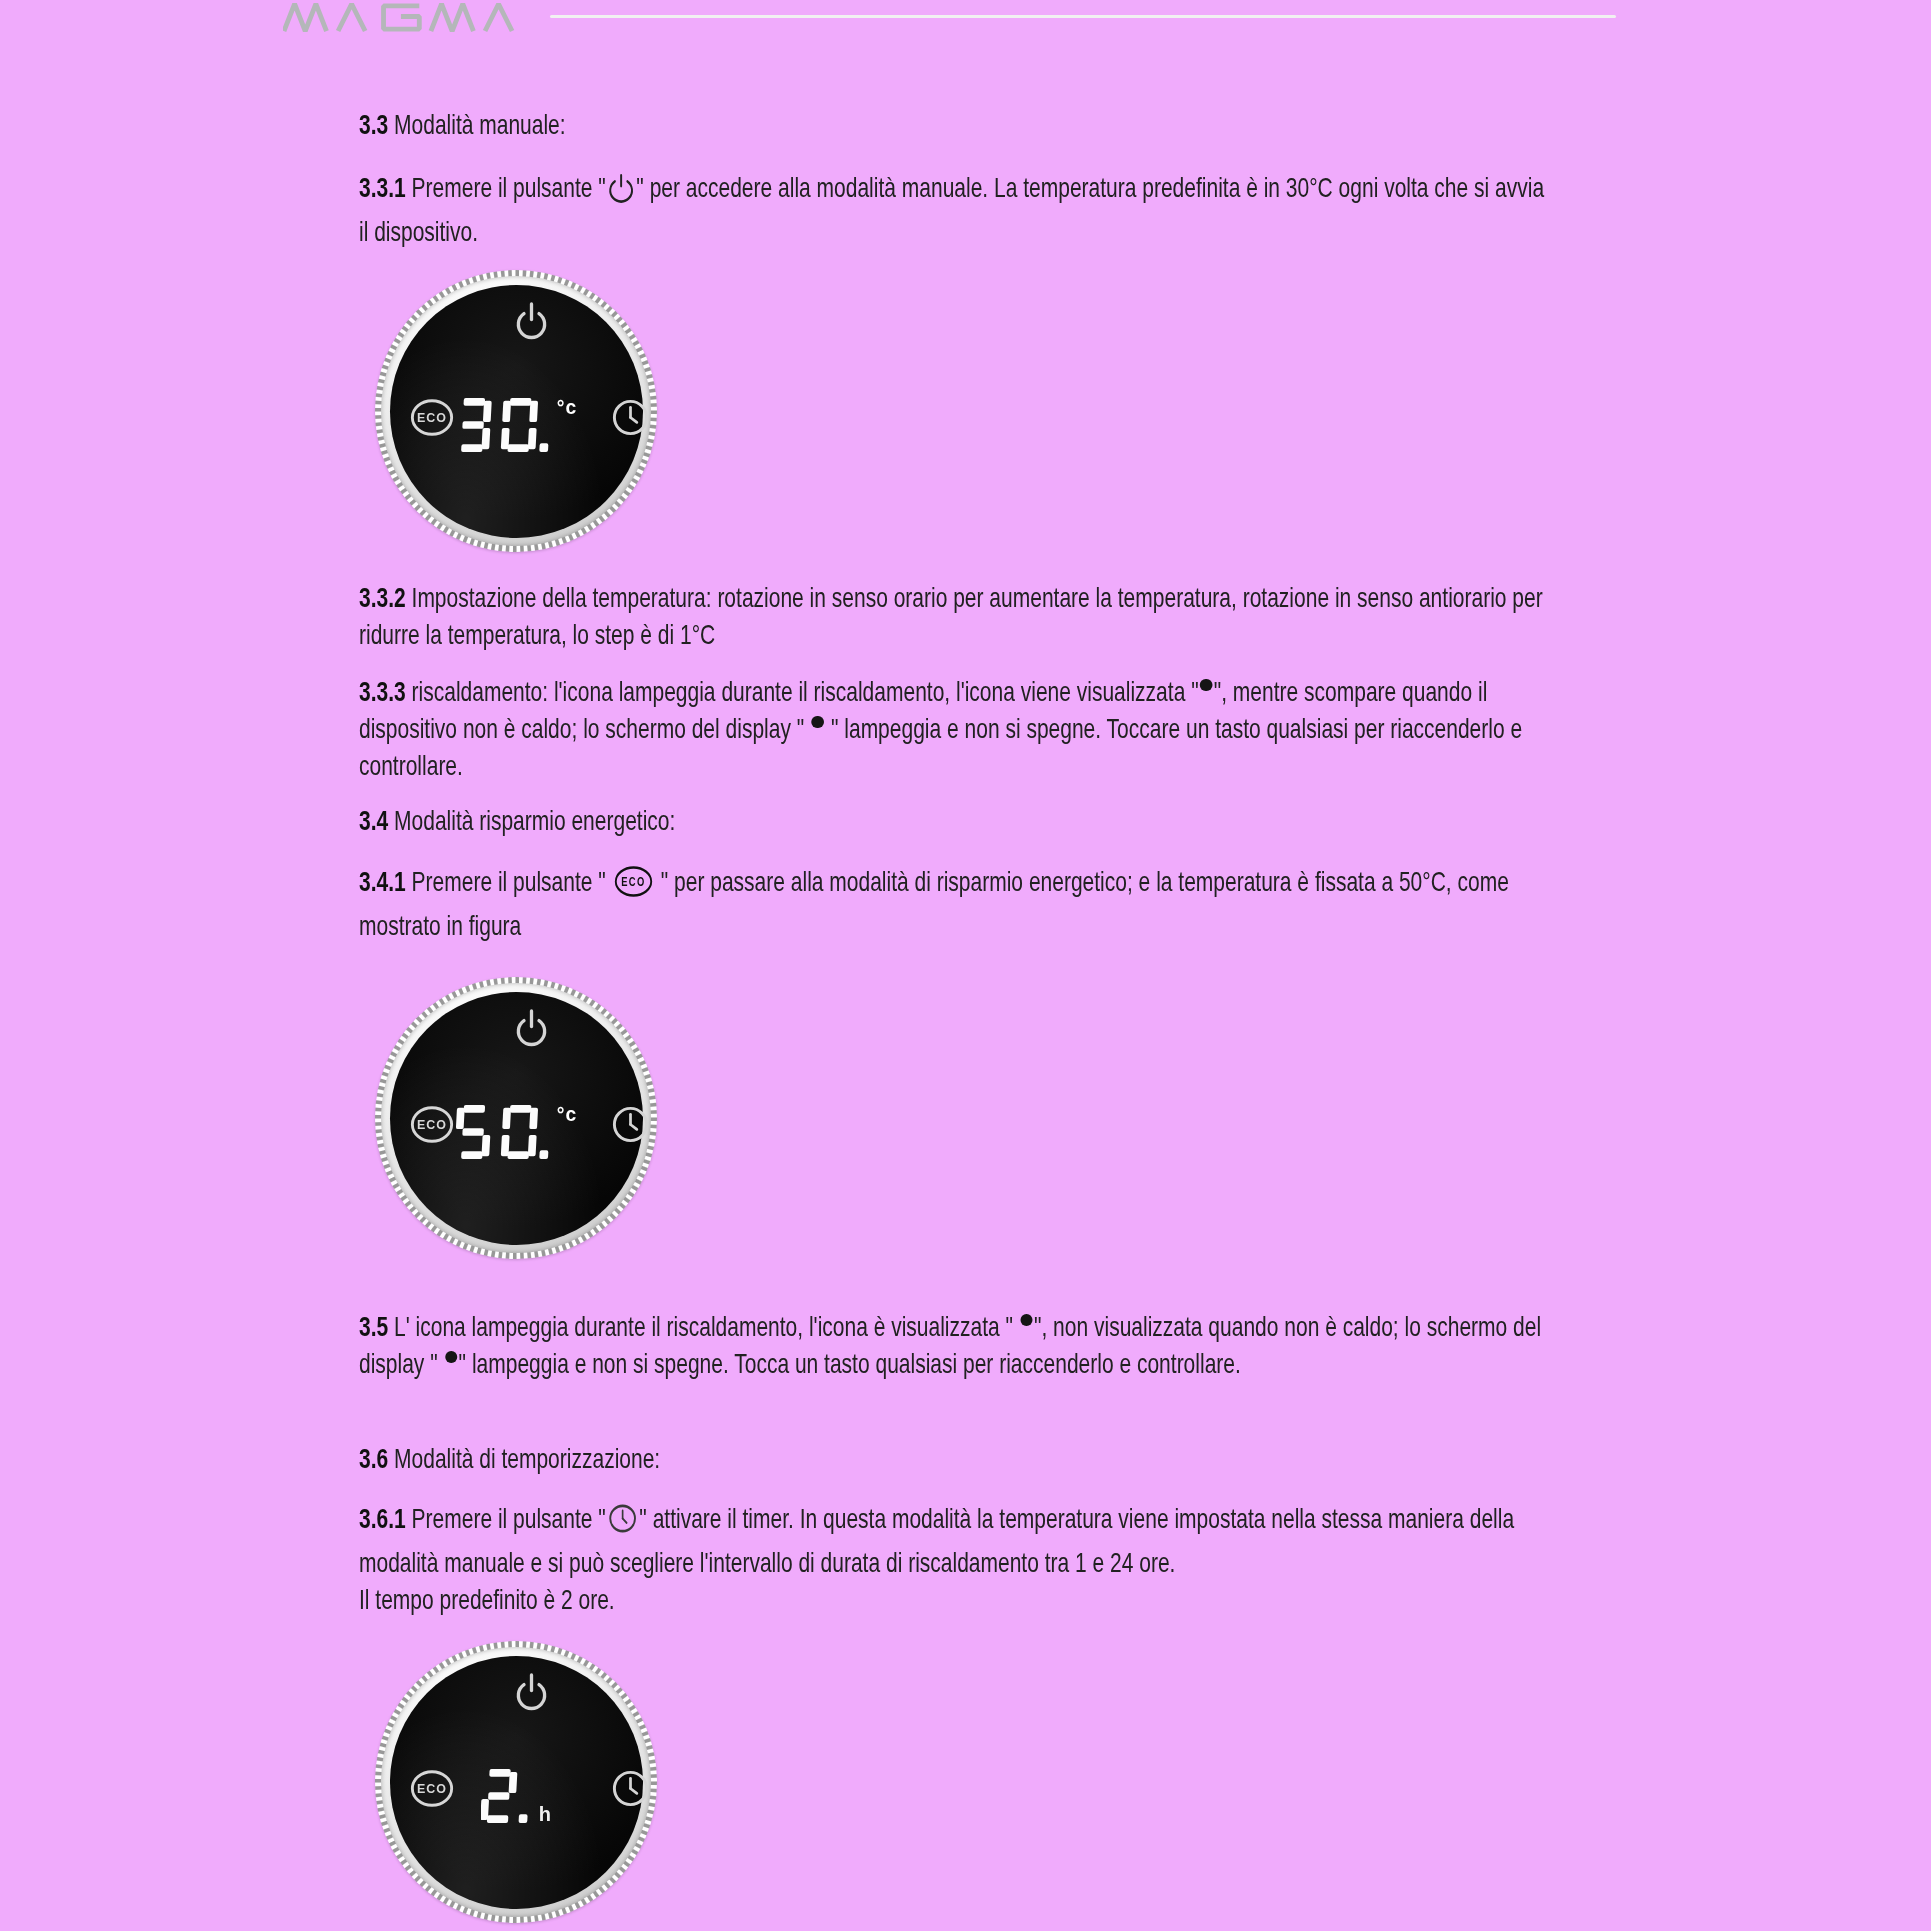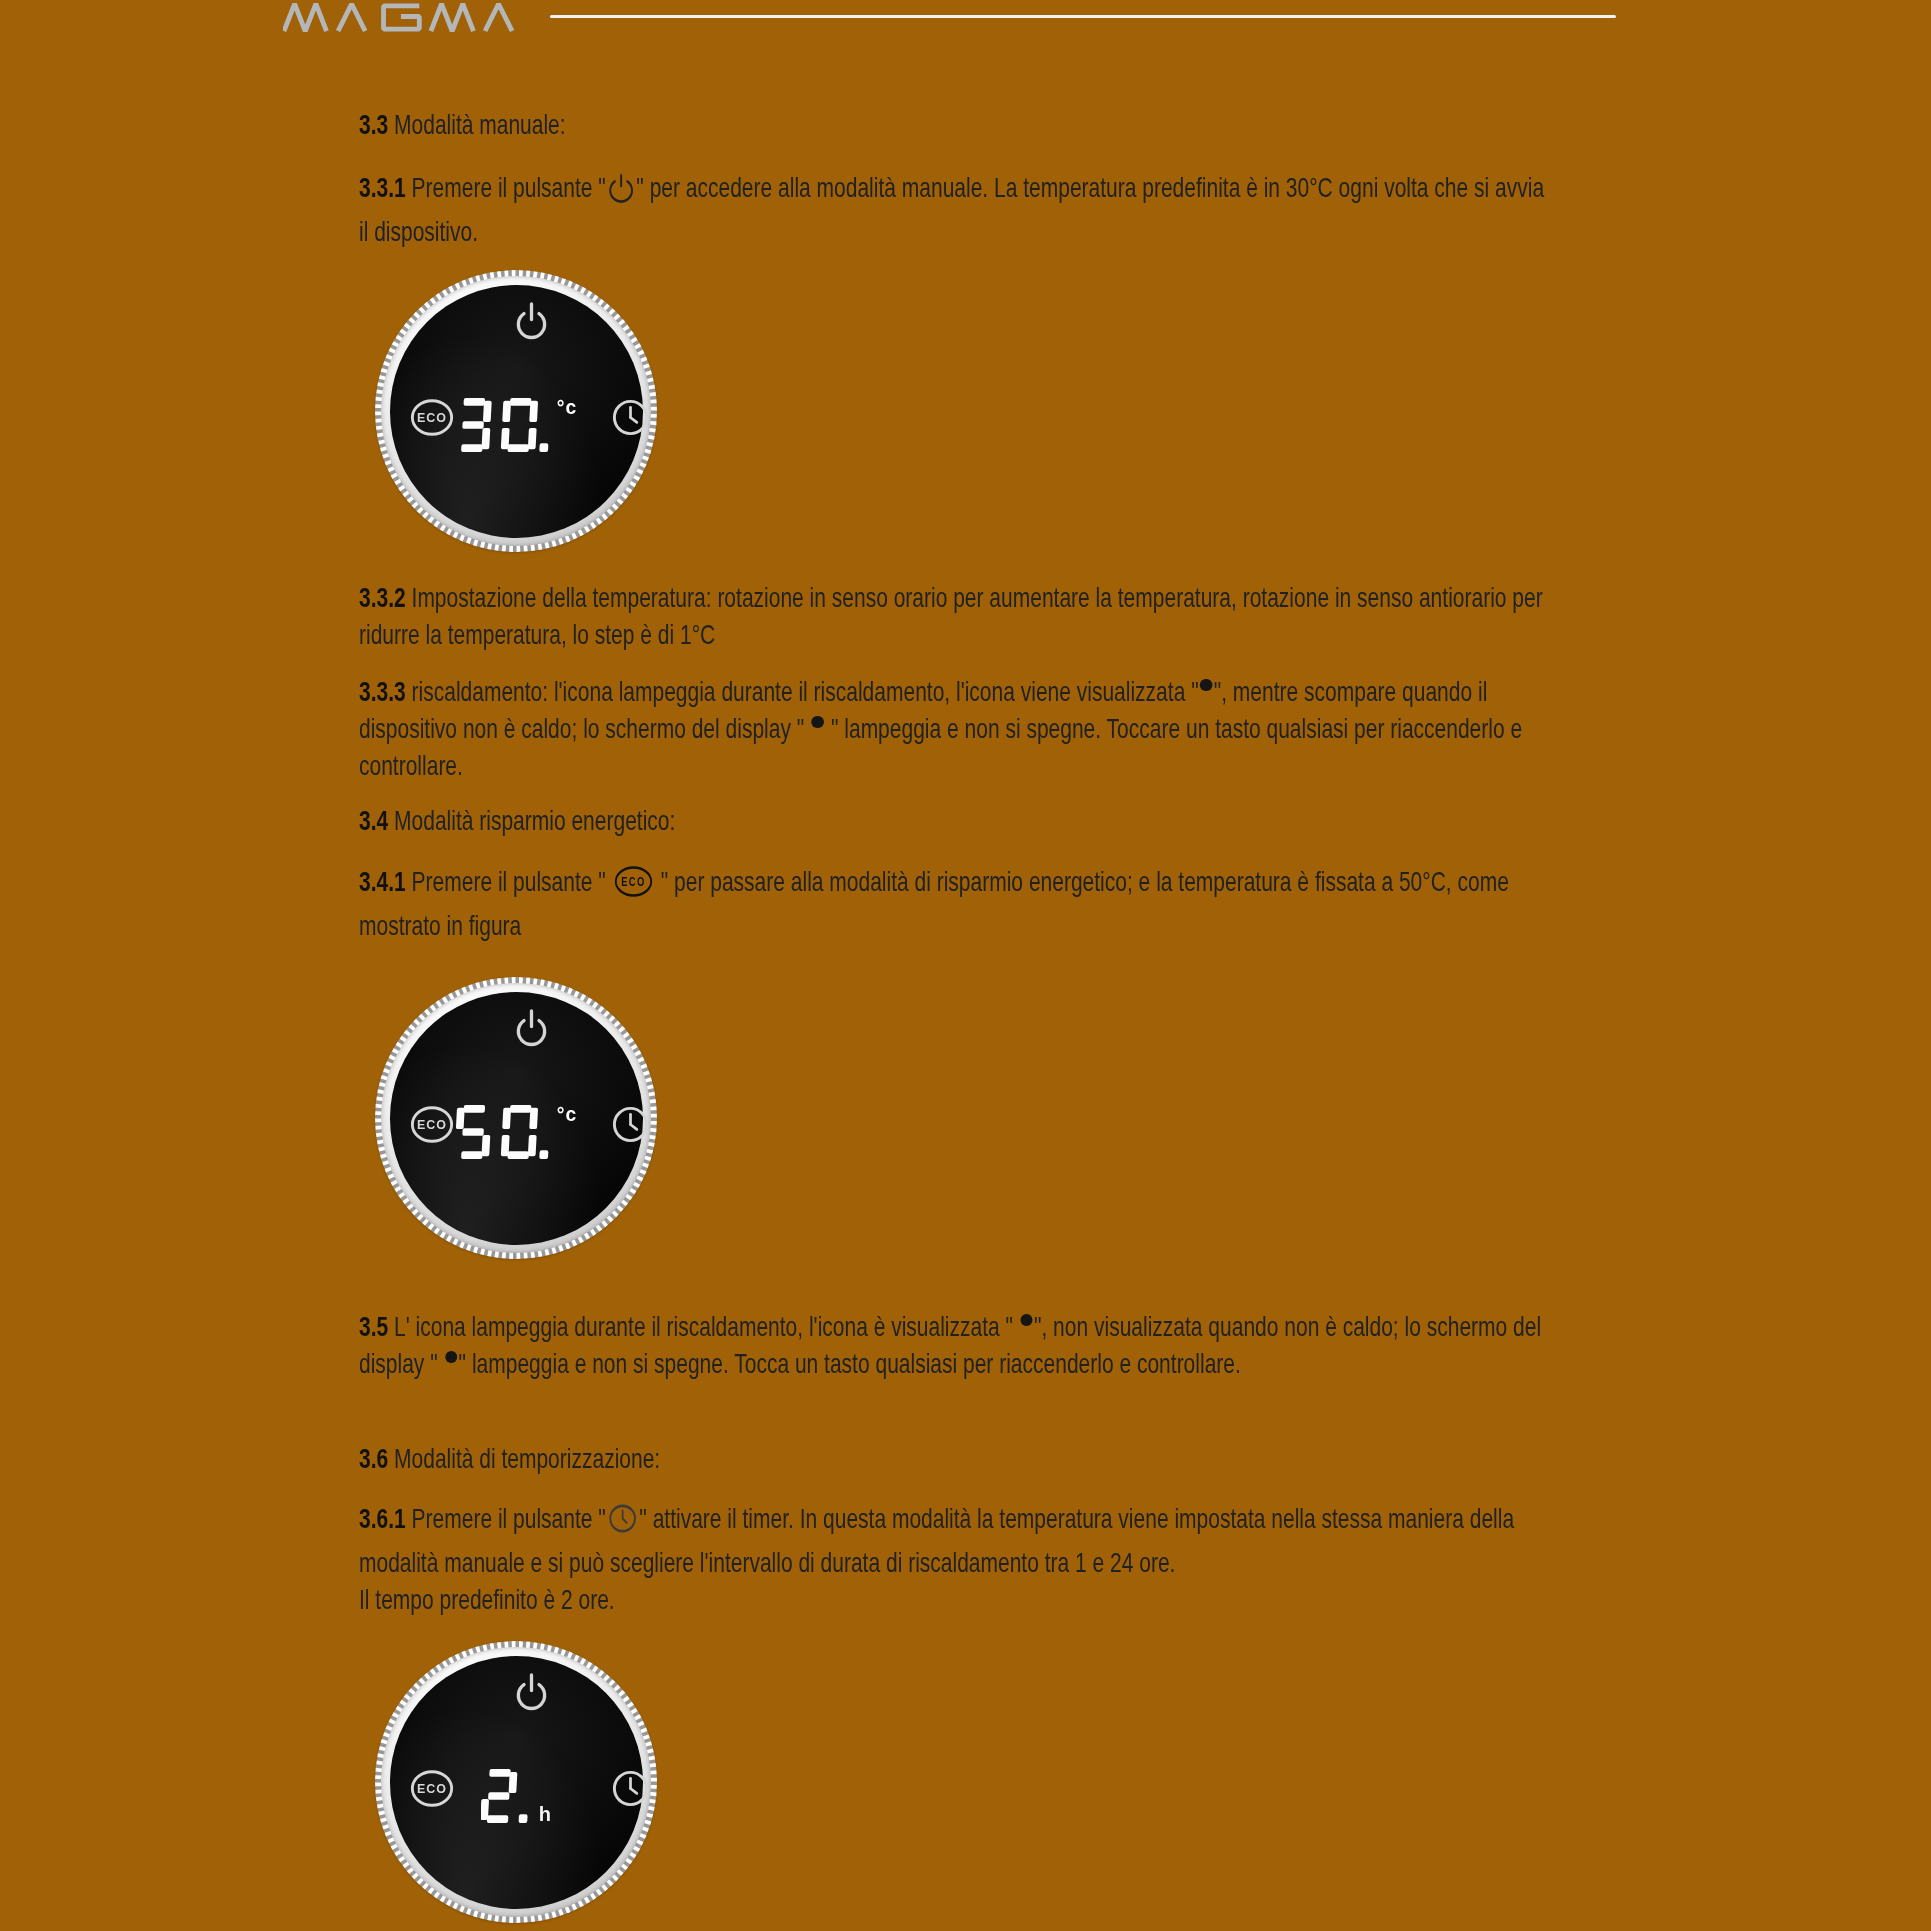--- a/index.html
+++ b/index.html
@@ -1,16 +1,16 @@
 <!DOCTYPE html>
 <html><head>
 <meta charset="utf-8">
 <style>
   html,body{margin:0;padding:0;background:#ffffff;}
-  .page{position:relative;width:1931px;height:1931px;background:#a16207;overflow:hidden;
+  .page{position:relative;width:1931px;height:1931px;background:#f0abfc;overflow:hidden;
         font-family:"Liberation Sans","DejaVu Sans",sans-serif;color:#212121;}
   
   .logo{position:absolute;left:283px;top:1px;}
   .header-rule{position:absolute;left:550px;top:15.4px;width:1066px;height:2.9px;background:#f1f1f1;border-radius:1.9px;}
   
   .text-col{position:absolute;left:359px;top:0;width:1719px;height:1931px;
             transform:scaleX(0.75);transform-origin:0 0;}
   .tblock{position:absolute;left:0;white-space:nowrap;font-size:28px;line-height:37px;color:#212121;}
   .tblock b{font-weight:bold;color:#111;}
   .inline-icon{display:inline-block;vertical-align:-6.8px;margin:0 1.9px;}

